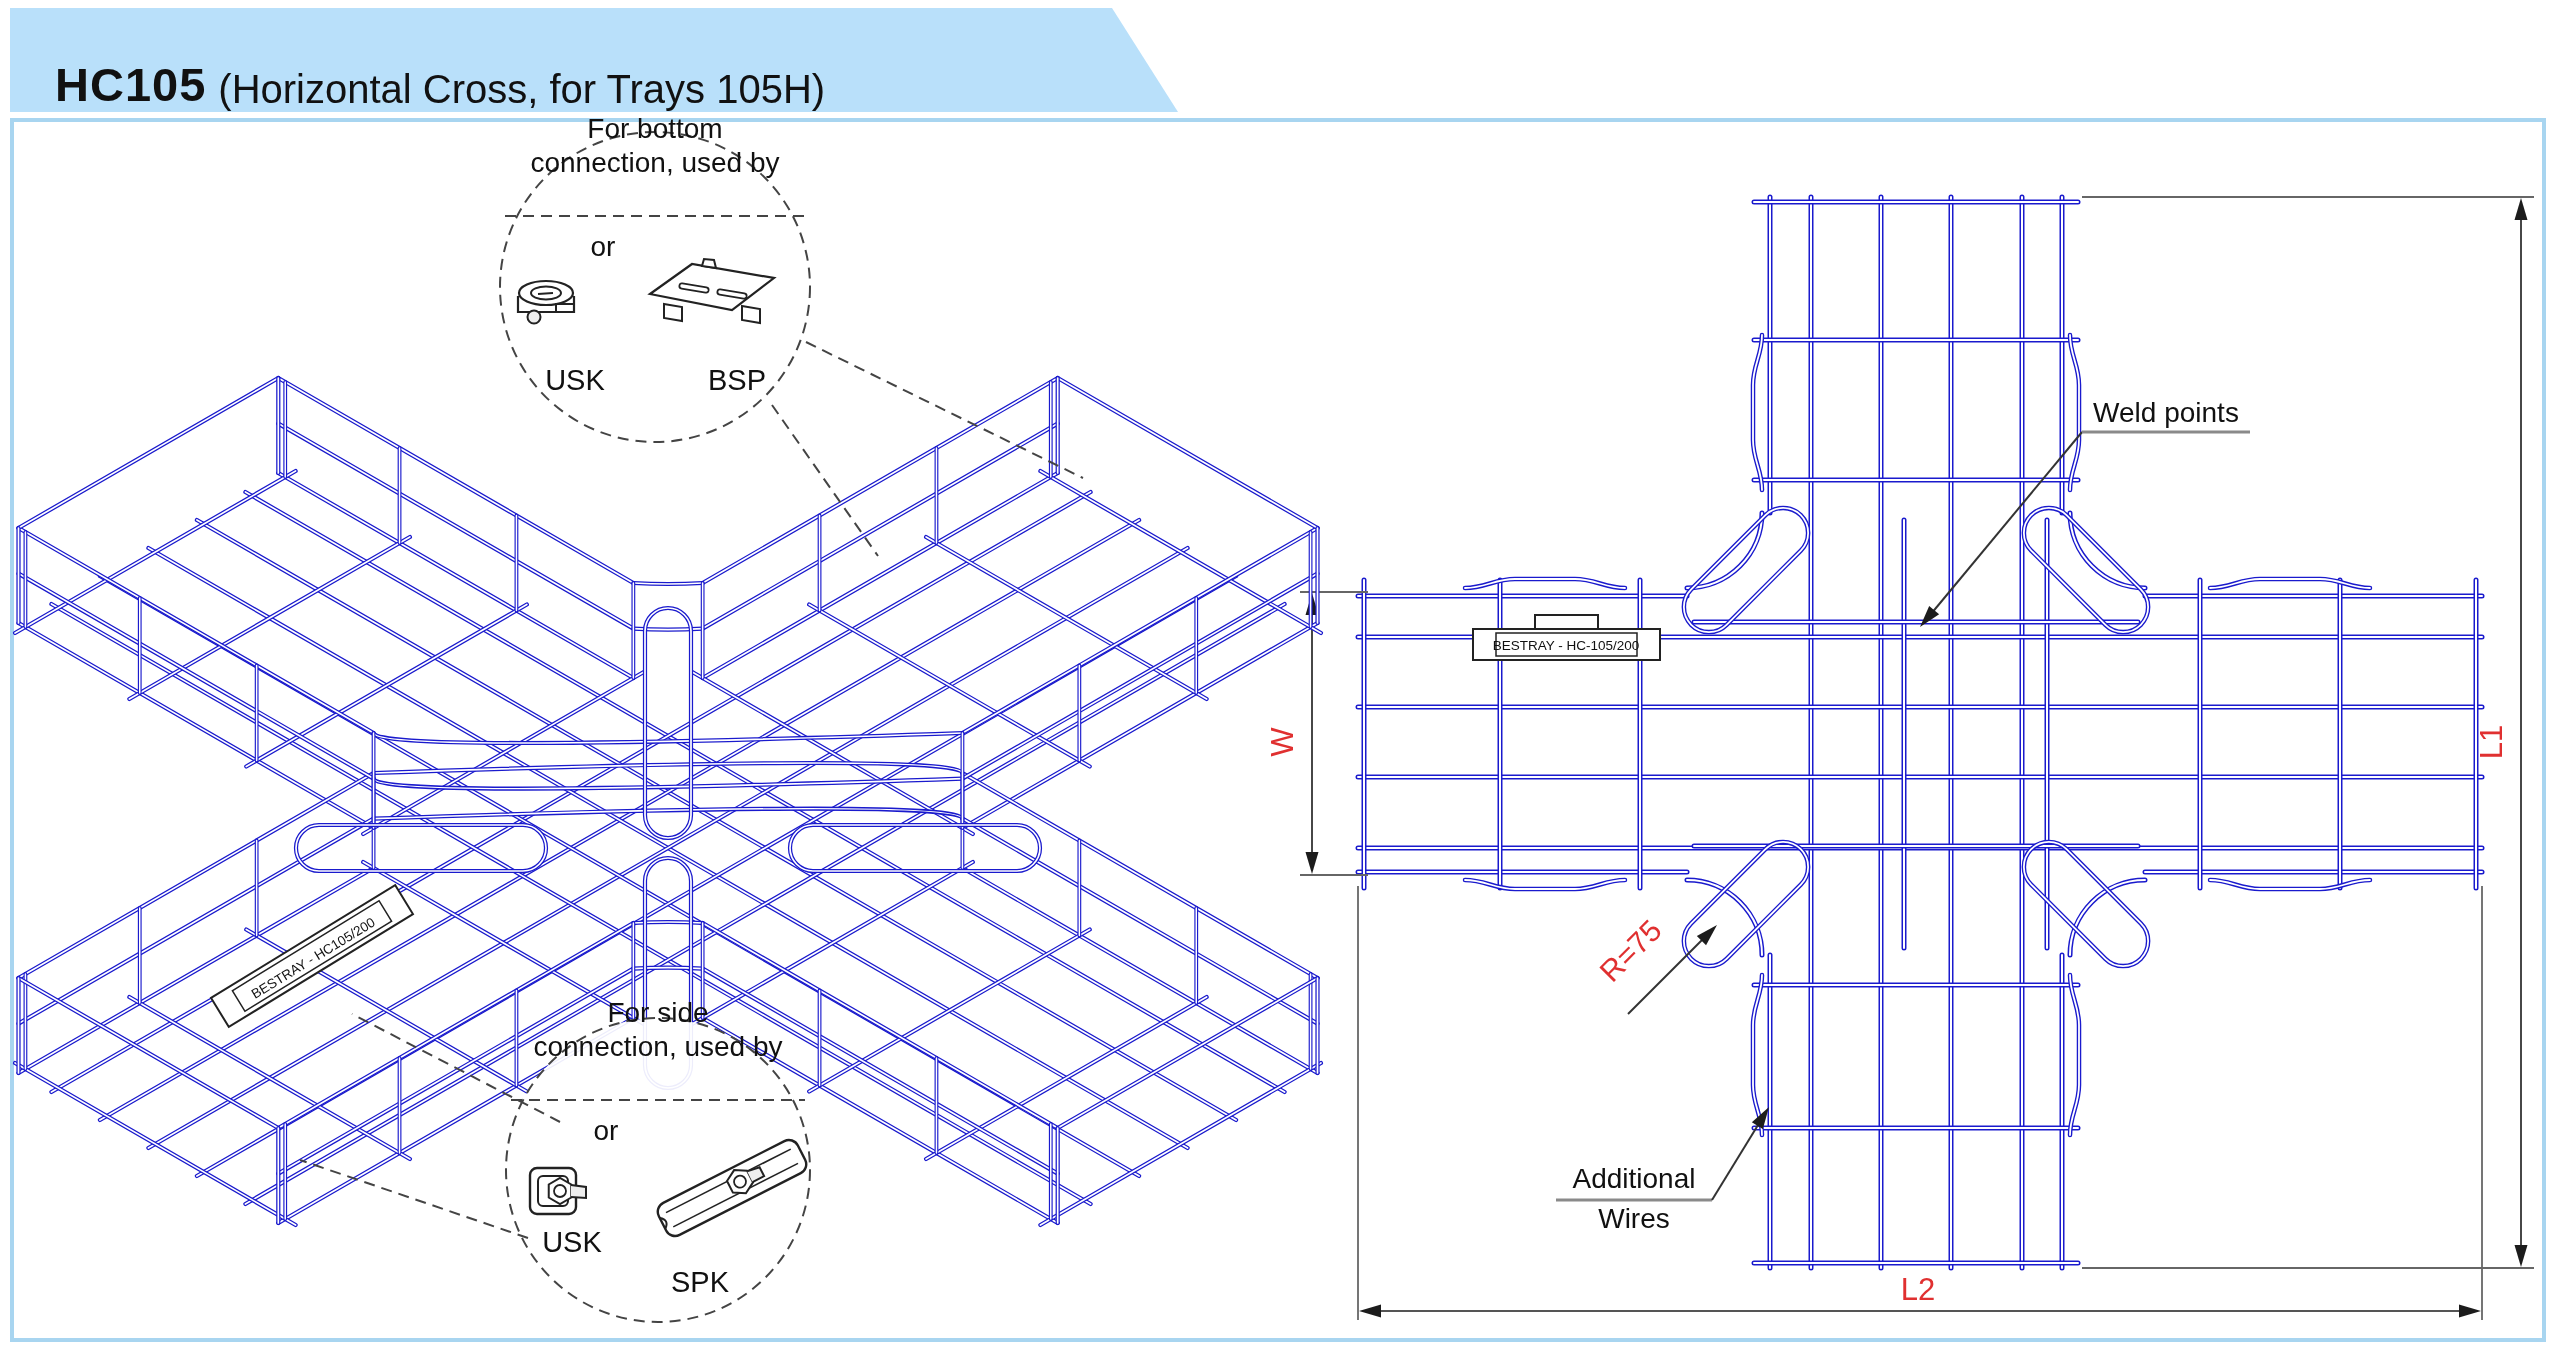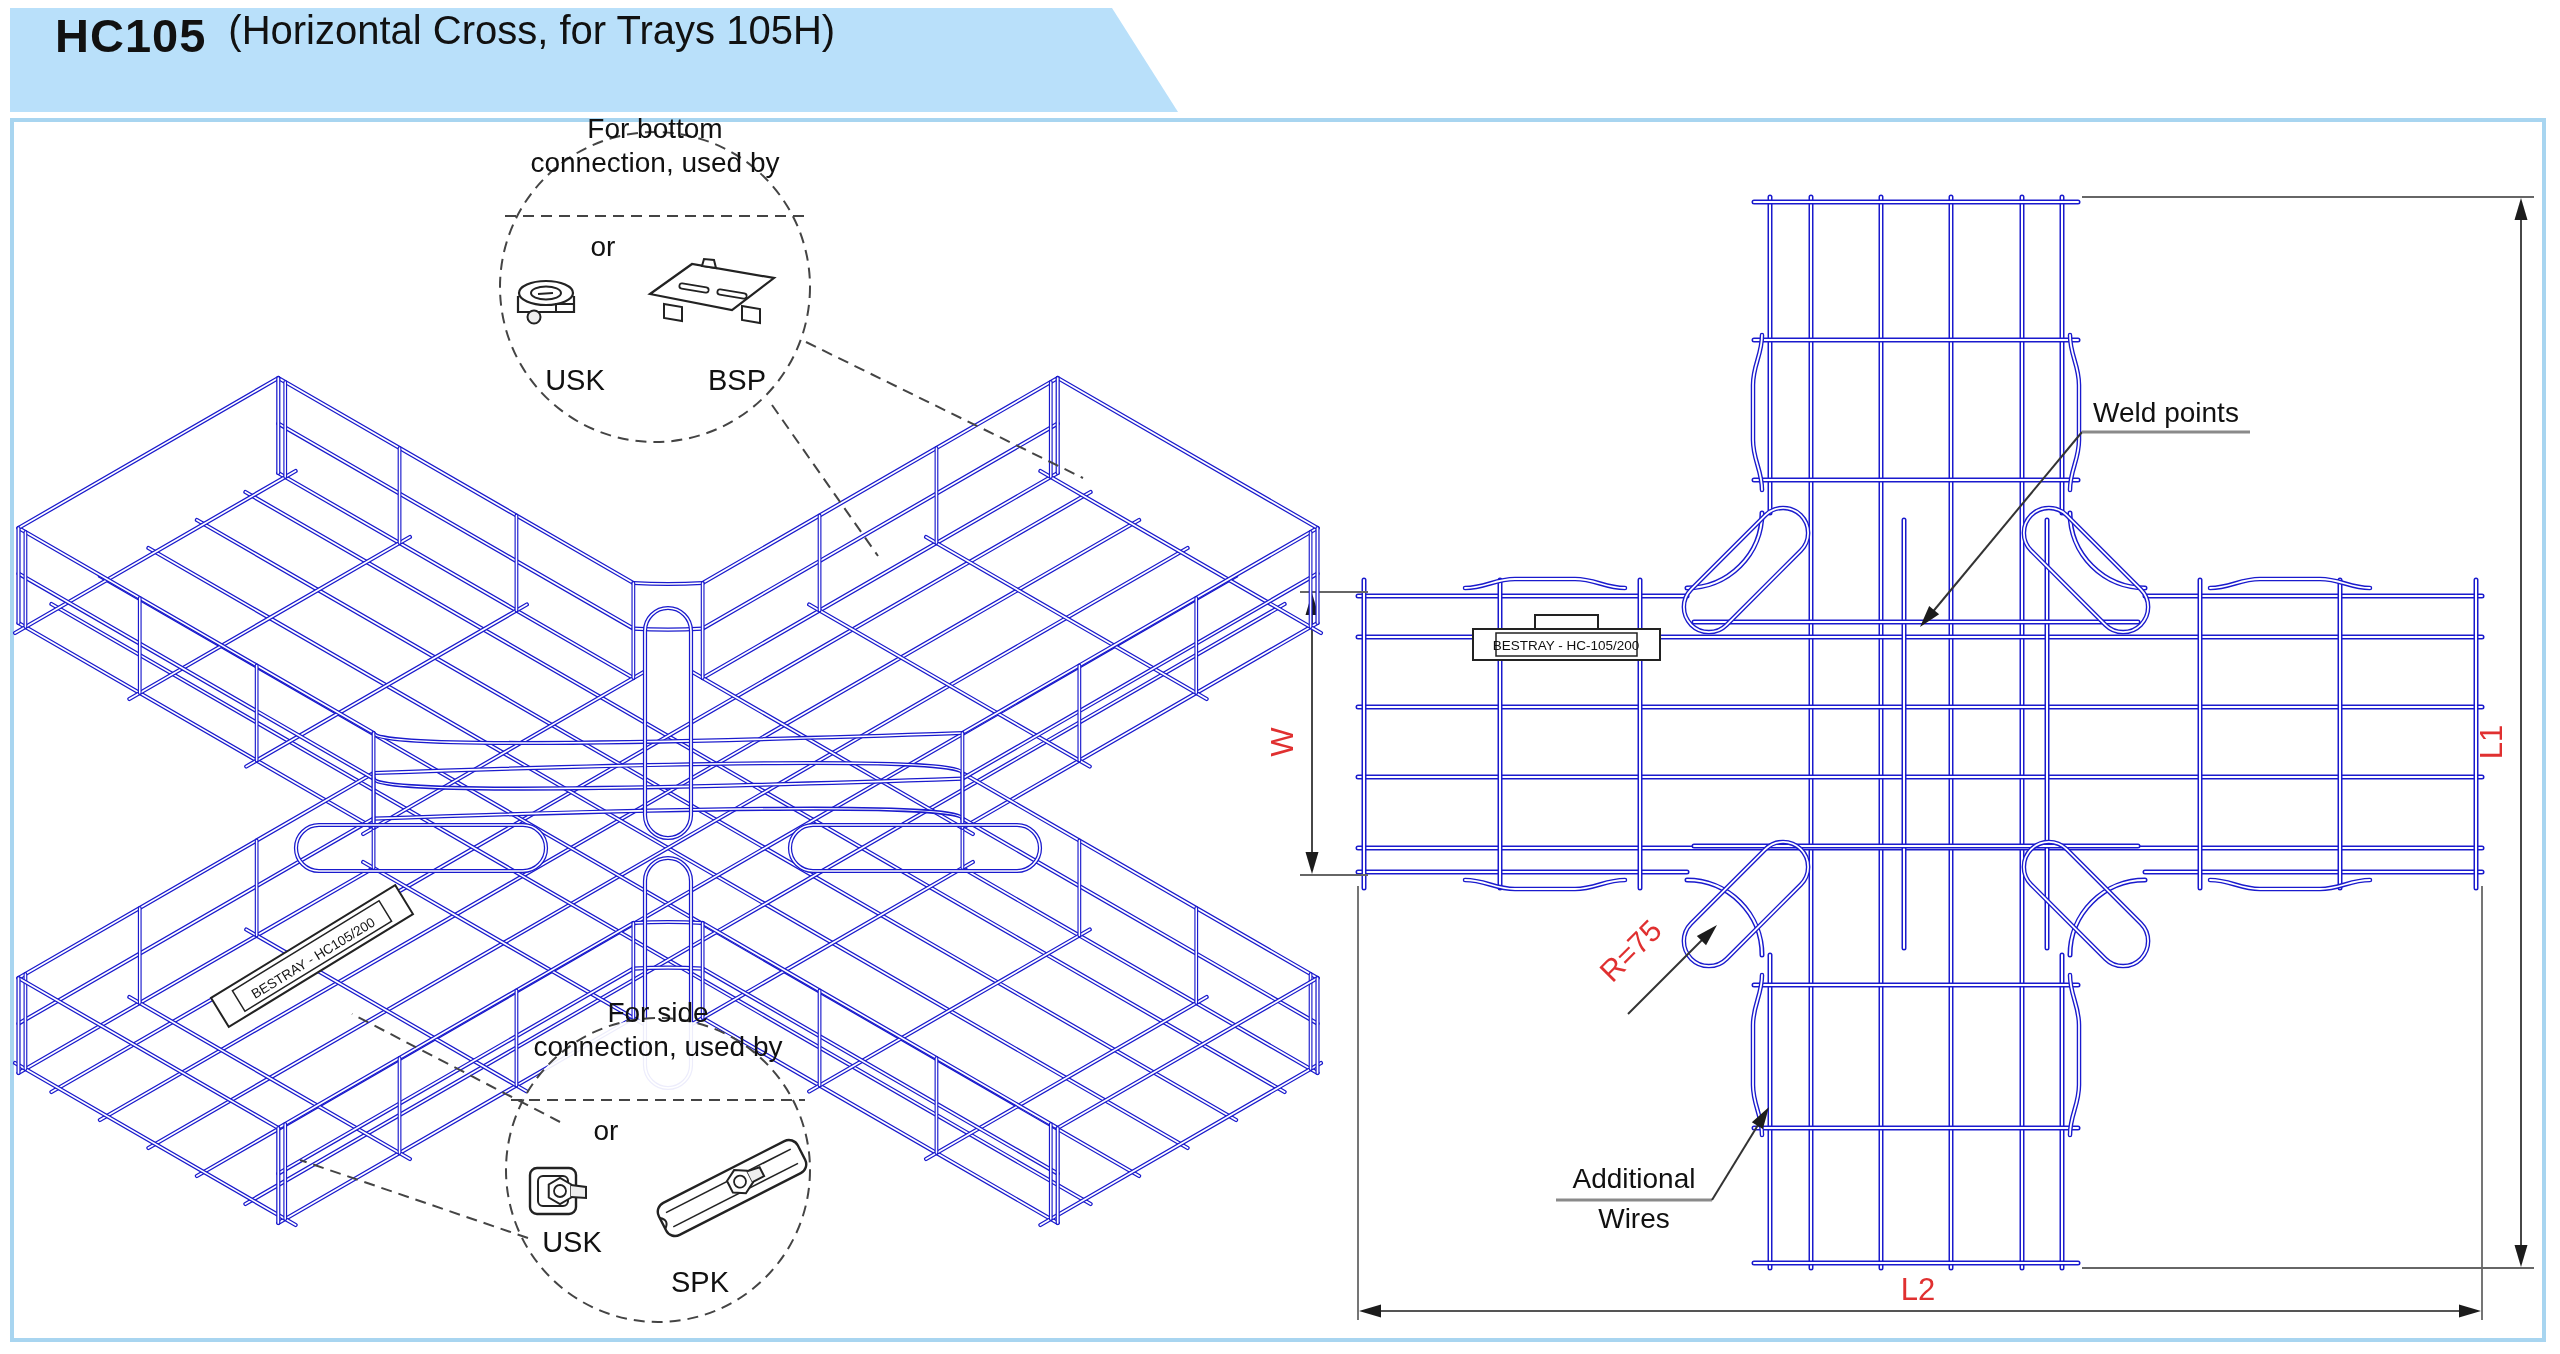--- a/index.html
+++ b/index.html
@@ -1,22 +1,22 @@
 <!DOCTYPE html>
 <html><head>
 <meta charset="utf-8">
 <style>
   html,body{margin:0;padding:0;background:#ffffff;}
   body{width:2560px;height:1354px;position:relative;overflow:hidden;
        font-family:"Liberation Sans", sans-serif;color:#111;}
   .banner{position:absolute;left:10px;top:8px;width:1200px;height:104px;
           clip-path:polygon(0 0,1102px 0,1168px 104px,0 104px);
-          display:flex;align-items:flex-start;}
+          display:flex;align-items:flex-end;}
   .banner .code{font-size:47px;font-weight:bold;margin-left:45px;letter-spacing:1px;}
-  .banner .subtitle{font-size:40px;margin-left:22px;font-weight:normal;}
+  .banner .subtitle{font-size:40px;margin-left:12px;font-weight:normal;}
   .panel{position:absolute;left:10px;top:118px;width:2536px;height:1224px;
          background:#ffffff;border:4px solid #a8d5f0;box-sizing:border-box;}
   #scene{position:absolute;left:0;top:0;width:2560px;height:1354px;}
   svg text{font-family:"Liberation Sans", sans-serif;}
 </style>
 </head>
 <body>
 
 <div class="banner" style="background: rgb(185, 224, 250);">
   <span class="code">HC105</span>

